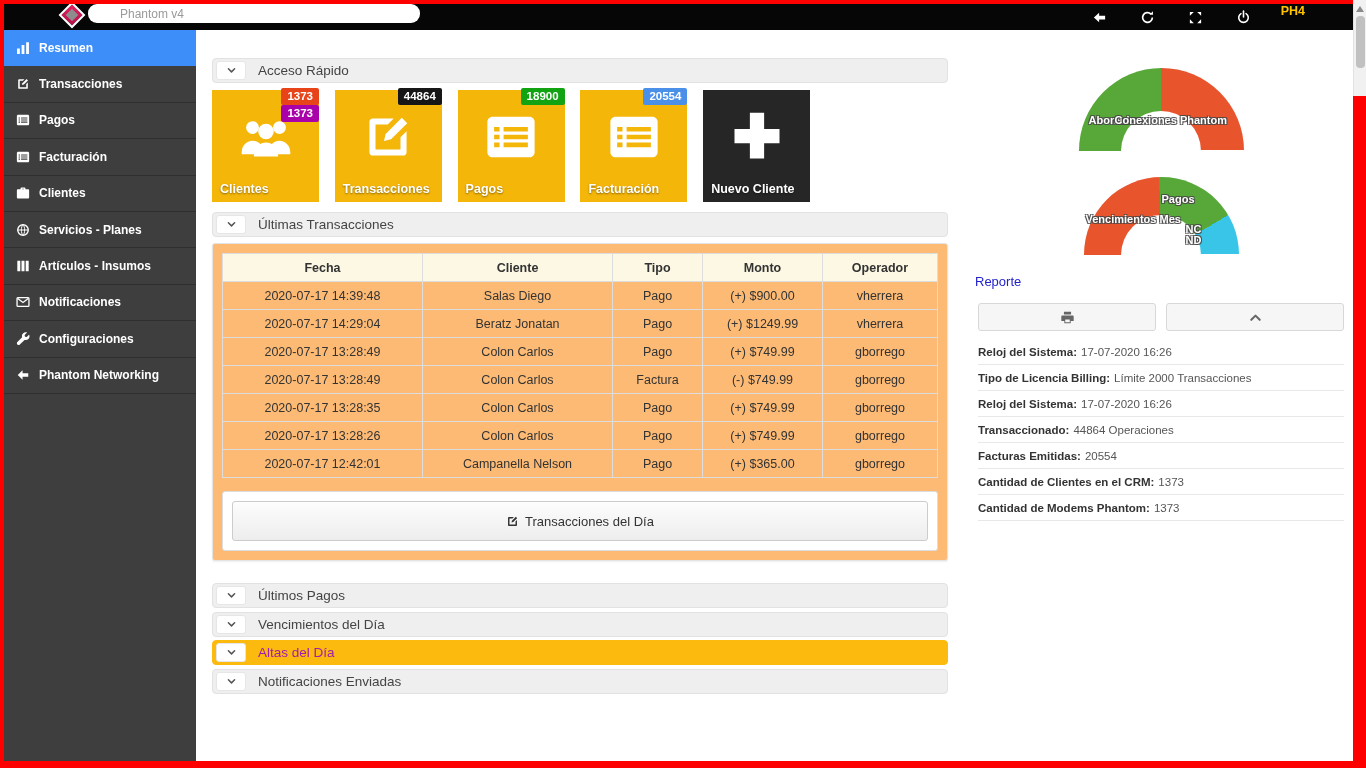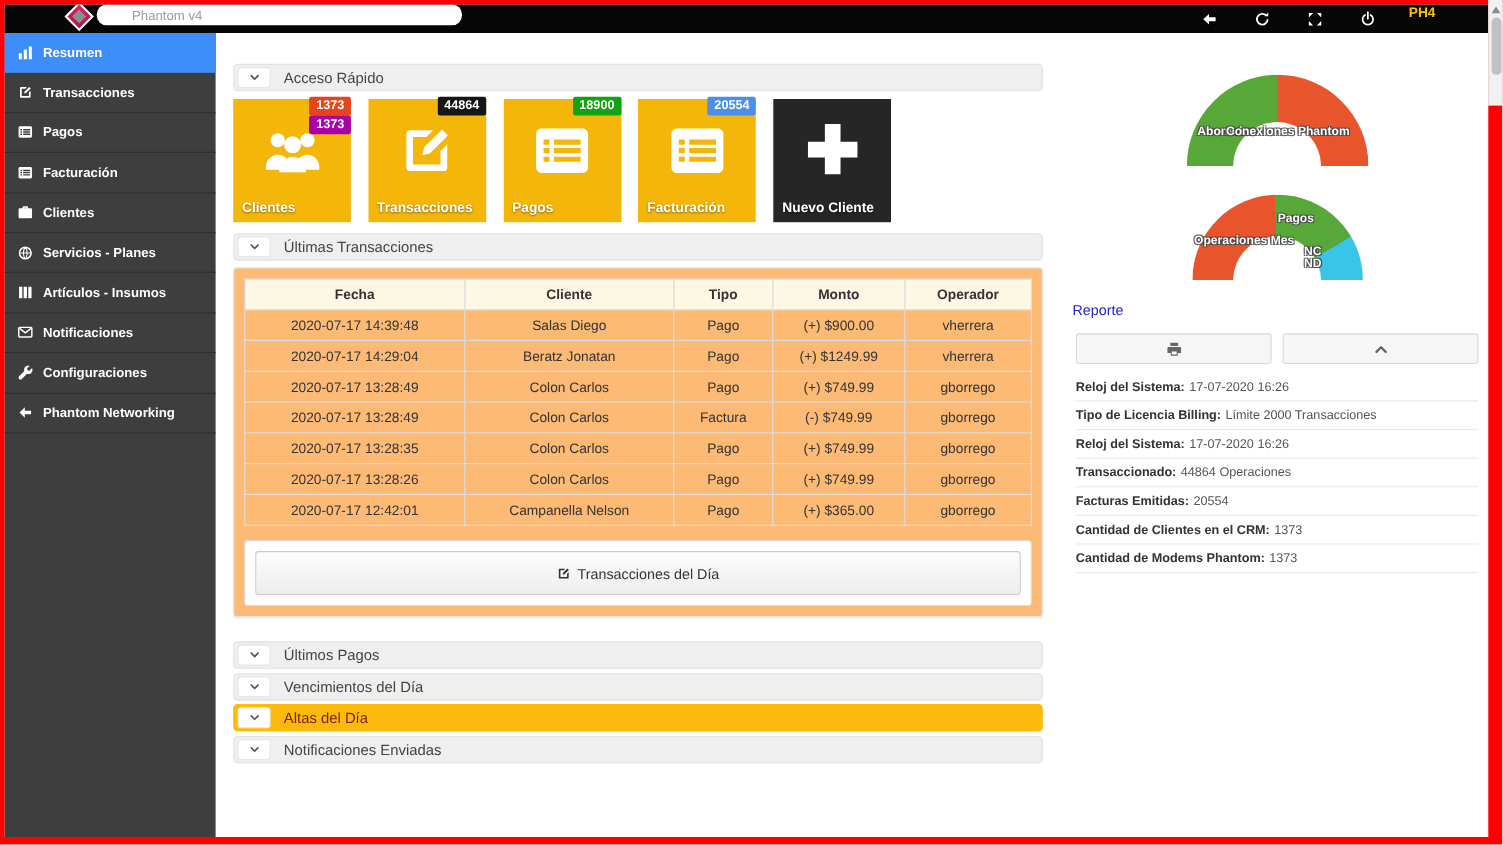--- a/index.html
+++ b/index.html
@@ -39,21 +39,21 @@
   .side-item .ic{width:14px;height:14px;margin-right:9px;flex:0 0 auto}
   .side-item.active{background:var(--active-blue);border-bottom-color:var(--active-blue)}
 
   
   .main{position:absolute;left:212px;top:30px;width:736px;padding-top:28px}
   .acc-bar{height:25px;background:#efefef;border:1px solid #e2e2e2;border-radius:4px;display:flex;align-items:center;margin-bottom:6px;cursor:pointer}
   .acc-toggle{width:30px;height:19px;background:#fff;border:1px solid #e6e6e6;border-radius:3px;margin-left:3px;display:flex;align-items:center;justify-content:center;color:#555;cursor:pointer}
   .acc-toggle .ic{width:11px;height:11px}
   .acc-title{margin-left:12px;font-size:13.5px;color:#444}
   .acc-bar.highlight{background:var(--bar-yellow);border-color:var(--bar-yellow)}
-  .acc-bar.highlight .acc-title{color:#7f1d1d}
+  .acc-bar.highlight .acc-title{color:#a21caf}
   .acc-list .acc-bar{margin-bottom:3.5px}
 
   
   .tiles{display:flex;gap:15.8px;margin:7px 0 10px 0}
   .tile{position:relative;width:107px;height:112px;cursor:pointer;flex:0 0 auto}
   .tile.yellow{background:var(--tile-yellow)}
   .tile.dark{background:var(--tile-dark)}
   .tile-icon{position:absolute;left:50%;top:20px;transform:translateX(-50%);color:#fff}
   .tile-icon .ic{width:54px;height:54px}
   .tile.dark .tile-icon{top:16px}
@@ -453,21 +453,21 @@
     <div class="gauge g1">
       <div class="gauge-disc" style="background: conic-gradient(from 270deg, rgb(87, 168, 56) 0deg, rgb(87, 168, 56) 90deg, rgb(232, 84, 44) 90deg, rgb(232, 84, 44) 180deg, rgba(0, 0, 0, 0) 180deg, rgba(0, 0, 0, 0) 360deg);"></div>
       <div class="gauge-hole"></div>
       <span class="glabel gl-abonados">Abonados</span>
       <span class="glabel gl-conexiones">Conexiones Phantom</span>
     </div>
 
     <div class="gauge g2">
       <div class="gauge-disc" style="background: conic-gradient(from 270deg, rgb(232, 84, 44) 0deg, rgb(232, 84, 44) 88.2deg, rgb(87, 168, 56) 88.2deg, rgb(87, 168, 56) 149.4deg, rgb(56, 197, 232) 149.4deg, rgb(56, 197, 232) 165.6deg, rgb(56, 197, 232) 165.6deg, rgb(56, 197, 232) 180deg, rgba(0, 0, 0, 0) 180deg, rgba(0, 0, 0, 0) 360deg);"></div>
       <div class="gauge-hole"></div>
-      <span class="glabel gl-venc">Operaciones Mes</span>
+      <span class="glabel gl-venc">Vencimientos Mes</span>
       <span class="glabel gl-pagos">Pagos</span>
       <span class="glabel gl-nc">NC</span>
       <span class="glabel gl-nd">ND</span>
     </div>
 
     <a class="report-link">Reporte</a>
 
     <div class="aside-btns">
       <button class="aside-btn">
           <svg class="ic">

